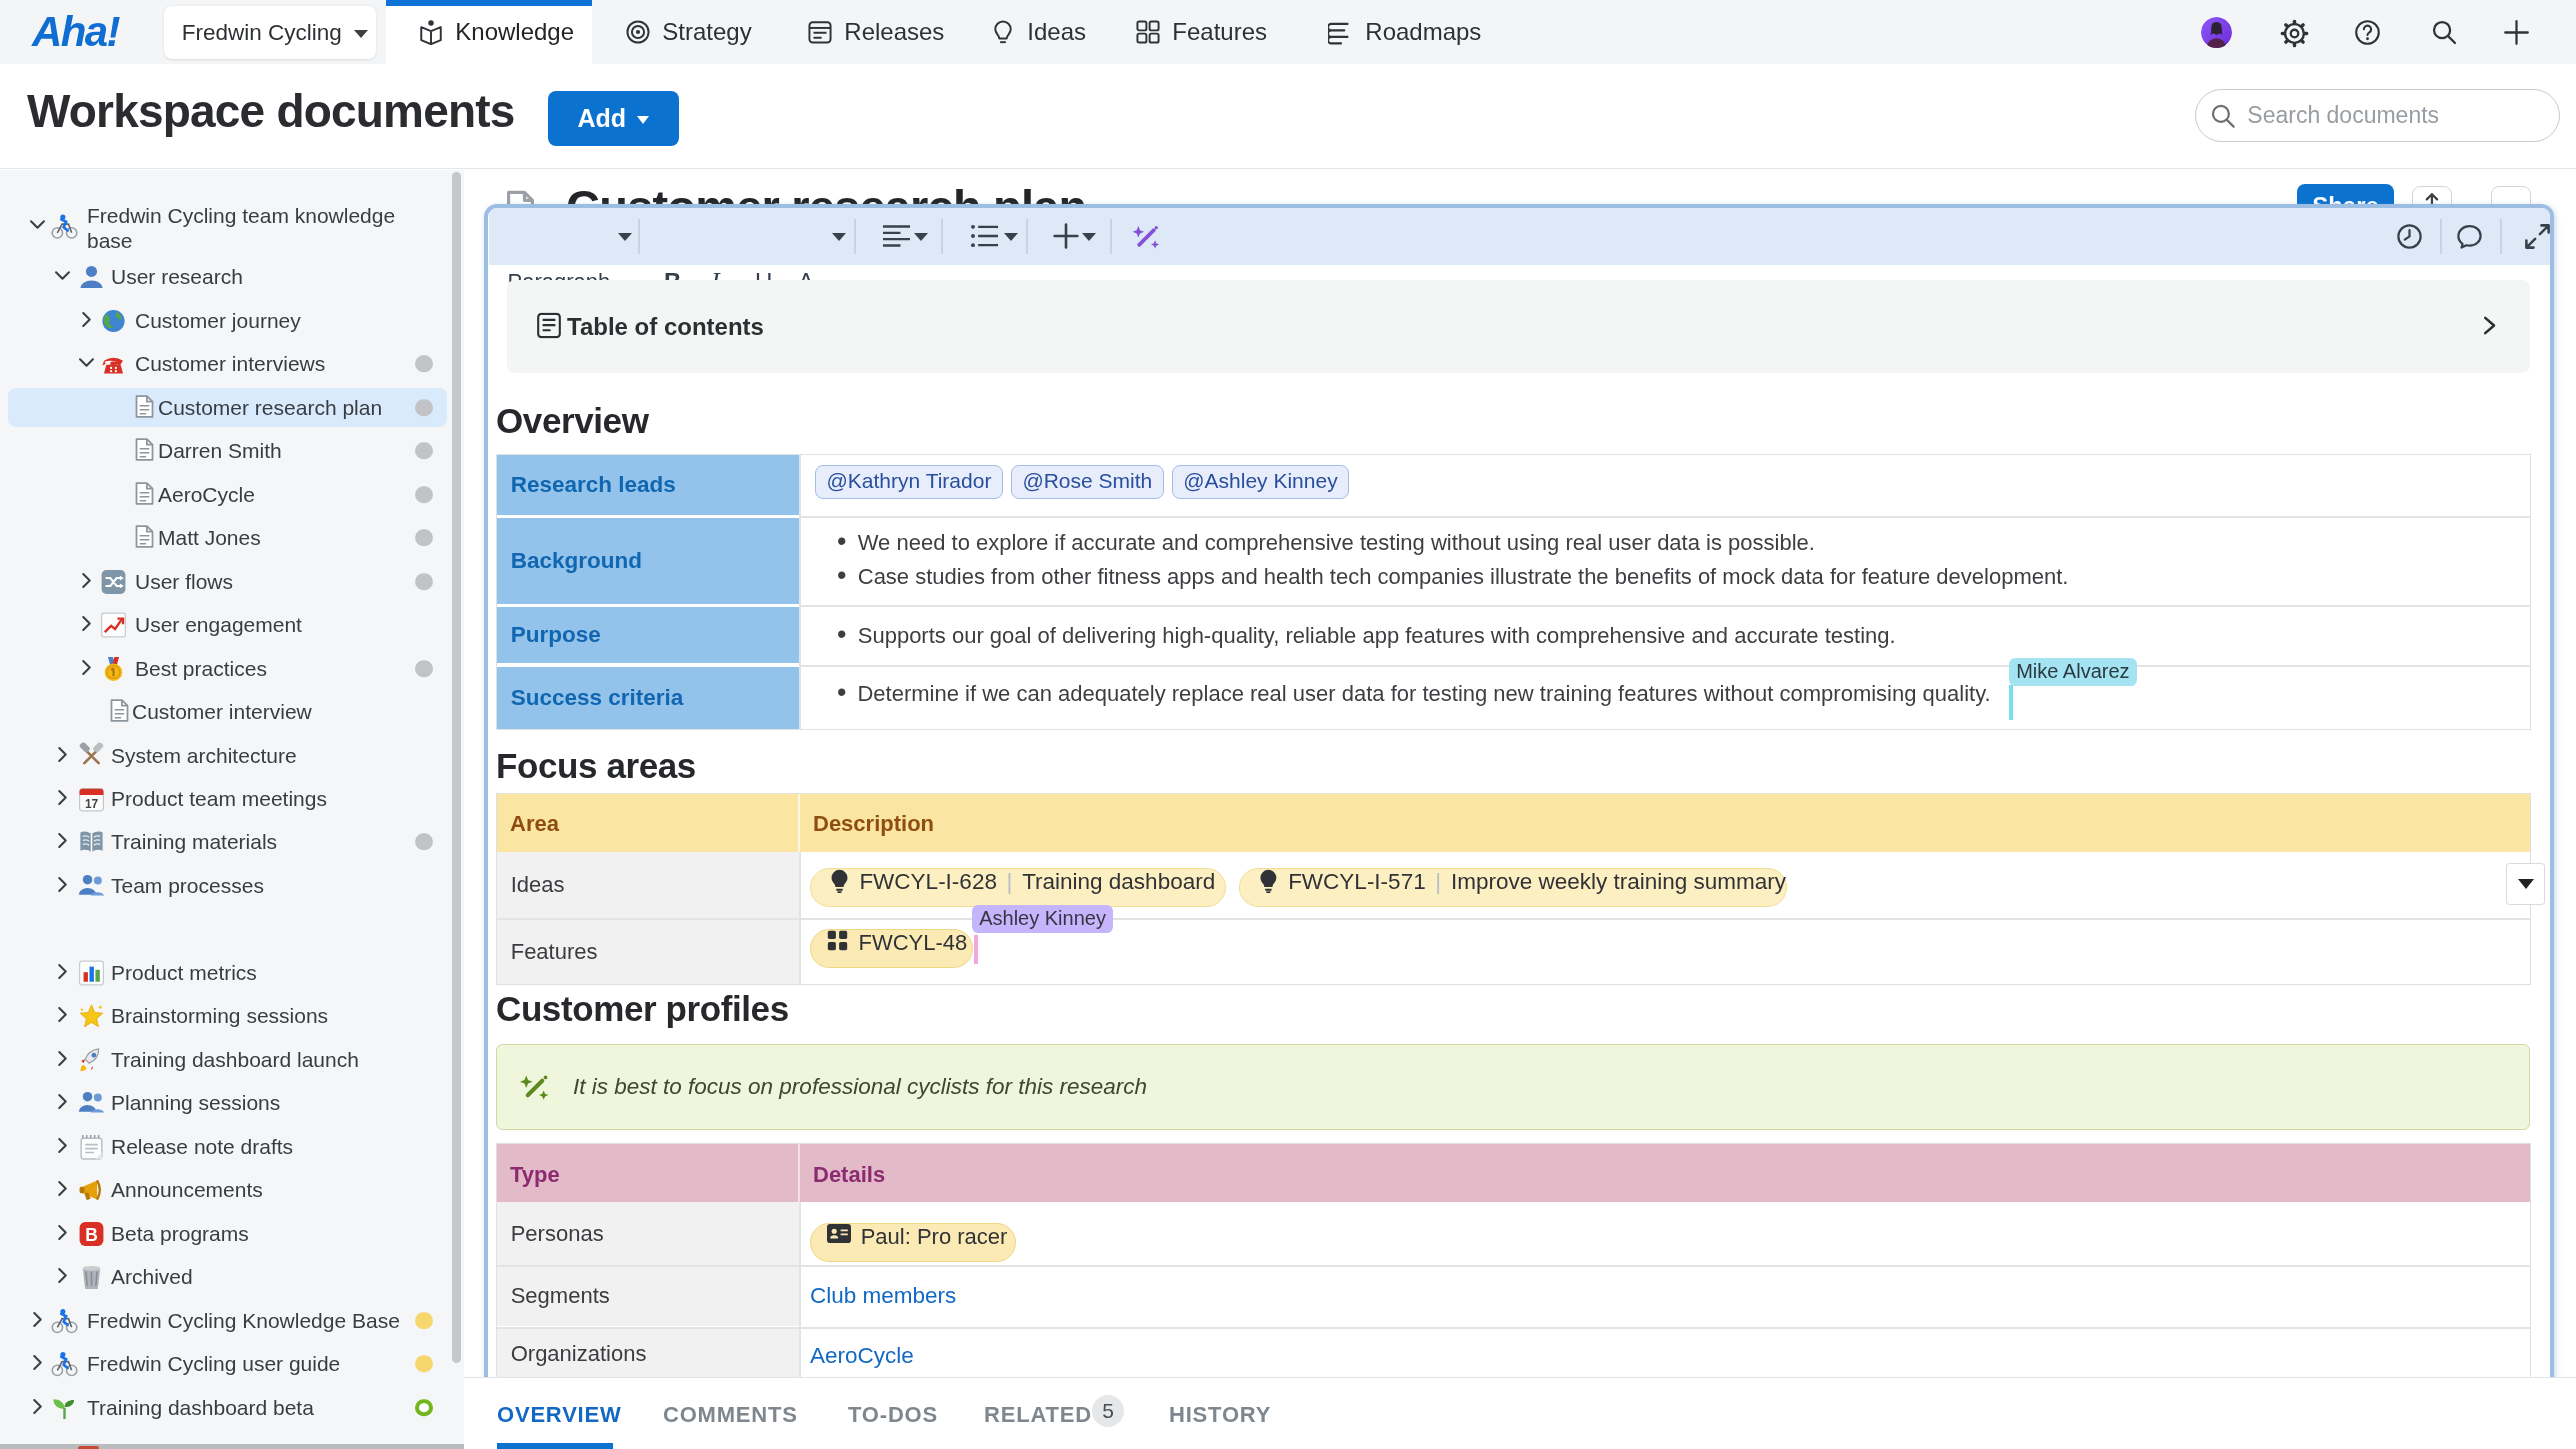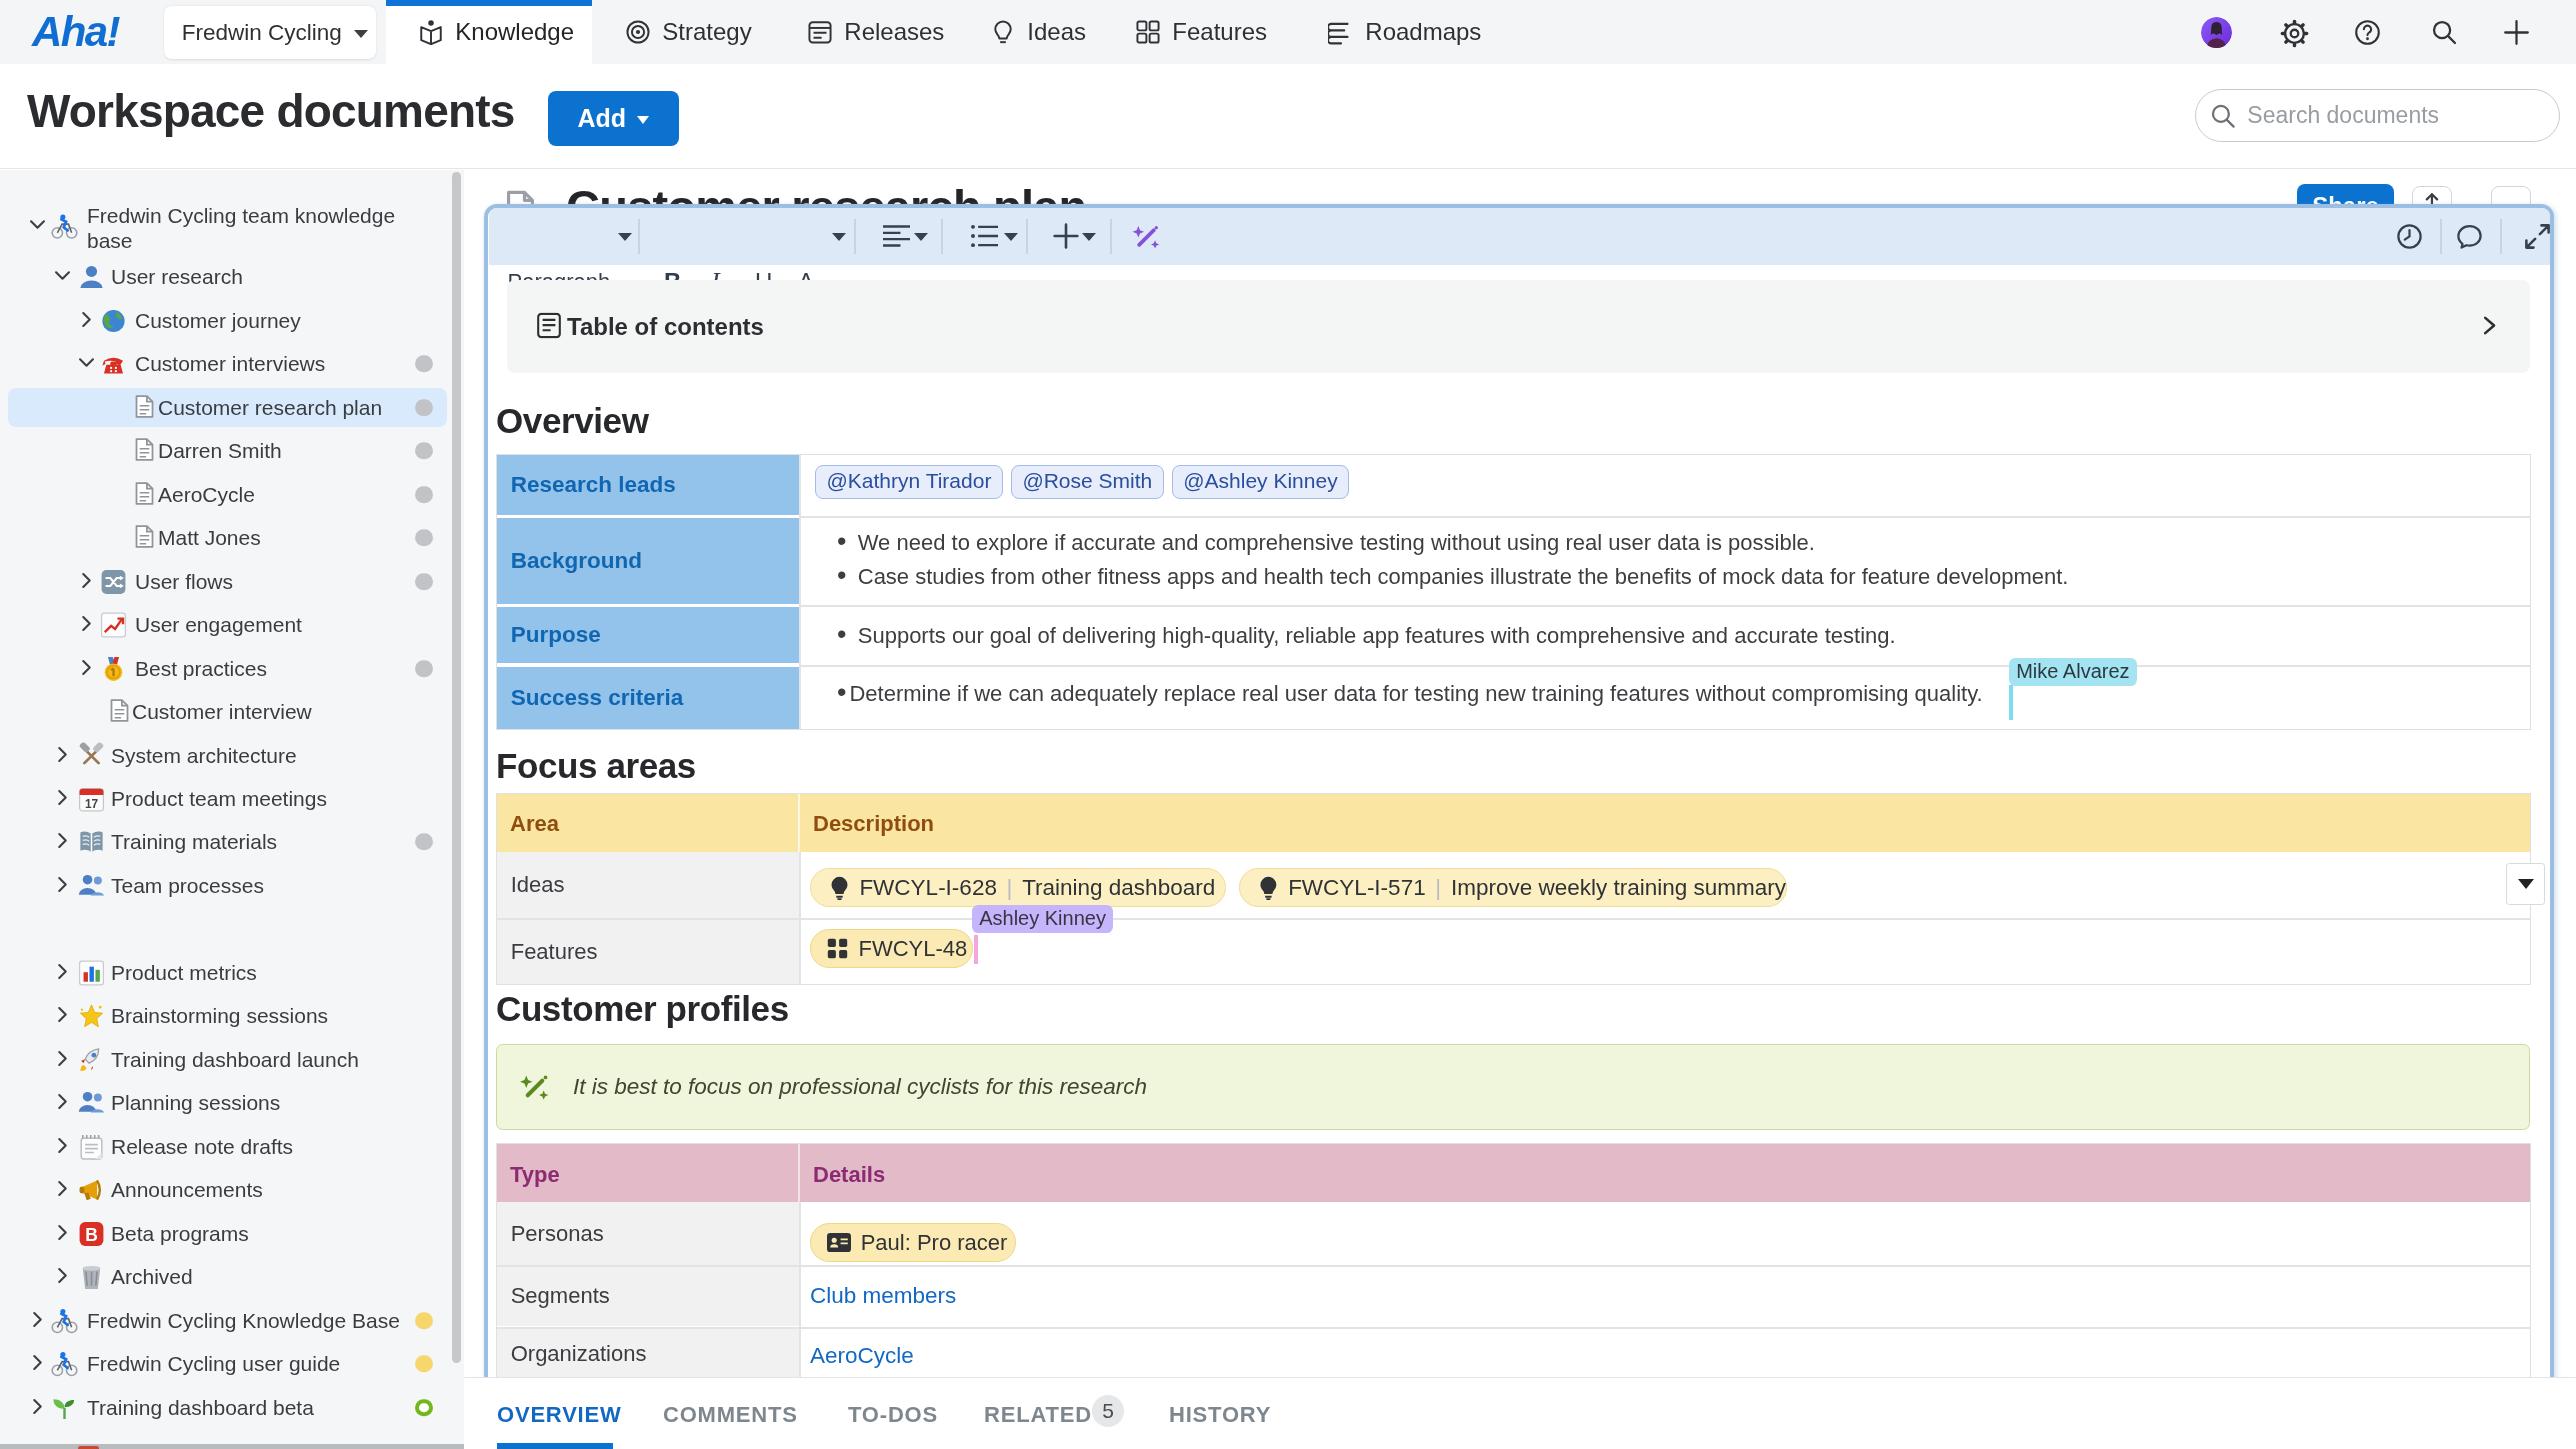--- a/index.html
+++ b/index.html
@@ -61,21 +61,21 @@
 #toc { position:absolute; left:507px; top:280px; width:2023px; height:93px; background:#f4f5f5; border-radius:8px; }
 #toc .t { position:absolute; left:60px; top:50%; transform:translateY(-50%); font-size:24px; font-weight:bold; color:#2c2e31; }
 .cellline { position:absolute; background:#e2e3e4; }
 .bluecell { position:absolute; left:497px; width:302px; background:#93c3ea; }
 .bluecell span { position:absolute; left:13.7px; top:50%; transform:translateY(-50%); font-size:22.5px; font-weight:bold; color:#1066b0; }
 .bodytxt { font-size:22px; color:#3c3e41; }
 .mention { display:inline-block; background:#e7edfb; border:1.6px solid #a5bbe8; border-radius:8px;
   color:#2a4e9e; font-size:21px; padding:3.2px 10.5px 4.8px; margin-right:8px; }
 .graycell { position:absolute; left:497px; width:302px; background:#f1f1f2; }
 .graycell span { position:absolute; left:13.7px; top:50%; transform:translateY(-50%); font-size:22px; color:#3a3c3f; }
-.pill { position:absolute; height:39px; border-radius:19.3px; display:flex; align-items:center;
+.pill { position:absolute; height:39px; border-radius:19.3px; display:flex; align-items:flex-start;
   font-size:22px; color:#303236; white-space:nowrap; }
 .pill.idea { background:#fcf0c2; border:1.6px solid #f2dd96; font-size:22.5px; }
 .pill.feat { background:#fbeab4; border:1.6px solid #efd784; }
 .link { font-size:22.5px; color:#1268c3; }
 #greenbox { position:absolute; left:496px; top:1044px; width:2034px; height:86px; background:#eff6dc;
   border:1.6px solid #ccd9a2; border-radius:6.4px; }
 #greenbox .t { position:absolute; left:76px; top:50%; transform:translateY(-50%); font-size:22.5px; font-style:italic; color:#40462f; }
 #greenbox .abs { position:absolute; left:20px; top:25px; }
 
 #tabbar { position:absolute; left:464px; top:1377px; width:2112px; height:72px; background:#fff; border-top:1.6px solid #e2e3e4; }
@@ -596,21 +596,21 @@
 <div class="cellline" style="left:799px;top:455px;width:1.6px;height:275px"></div>
 <div class="abs" style="left:815px;top:465px"><span class="mention">@Kathryn Tirador</span><span class="mention">@Rose Smith</span><span class="mention">@Ashley Kinney</span></div>
 <div class="abs bodytxt" style="left:837px;top:525px;line-height:32px">
 <div><b style="font-size:27px;font-weight:normal">•</b><span style="margin-left:11.3px">We need to explore if accurate and comprehensive testing without using real user data is possible.</span></div>
 <div><b style="font-size:27px;font-weight:normal">•</b><span style="margin-left:11.3px">Case studies from other fitness apps and health tech companies illustrate the benefits of mock data for feature development.</span></div>
   </div>
 <div class="abs bodytxt" style="left:837px;top:618px;line-height:32px">
 <div><b style="font-size:27px;font-weight:normal">•</b><span style="margin-left:11.3px">Supports our goal of delivering high-quality, reliable app features with comprehensive and accurate testing.</span></div>
   </div>
 <div class="abs bodytxt" style="left:837px;top:676px;line-height:32px">
-<div><b style="font-size:27px;font-weight:normal">•</b><span style="margin-left:3px">Determine if we can adequately replace real user data for testing new training features without compromising quality.</span></div>
+<div><b style="font-size:27px;font-weight:normal">•</b><span style="margin-left:11px">Determine if we can adequately replace real user data for testing new training features without compromising quality.</span></div>
   </div>
 <div class="flag" style="left:2009px;top:658px;background:#a3e3f2;color:#2b3a40">Mike Alvarez</div>
 <div class="abs" style="left:2009px;top:685px;width:4px;height:35px;background:#7edcf2"></div>
 <h2 class="doch" style="left:496px;top:748px">Focus areas</h2>
 <div class="abs" style="left:496px;top:793px;width:2035px;height:192px;border:0.8px solid #dfe0e1"></div>
 <div class="abs" style="left:497px;top:794px;width:2033px;height:58px;background:#fbe5a2"></div>
 <div class="abs" style="left:798px;top:794px;width:2.4px;height:58px;background:rgba(255,255,255,0.65)"></div>
 <span class="abs" style="left:510px;top:811px;font-size:22px;font-weight:bold;color:#8f4e10">Area</span>
 <span class="abs" style="left:813px;top:811px;font-size:22px;font-weight:bold;color:#8f4e10">Description</span>
 <div class="graycell" style="top:852px;height:66px">

